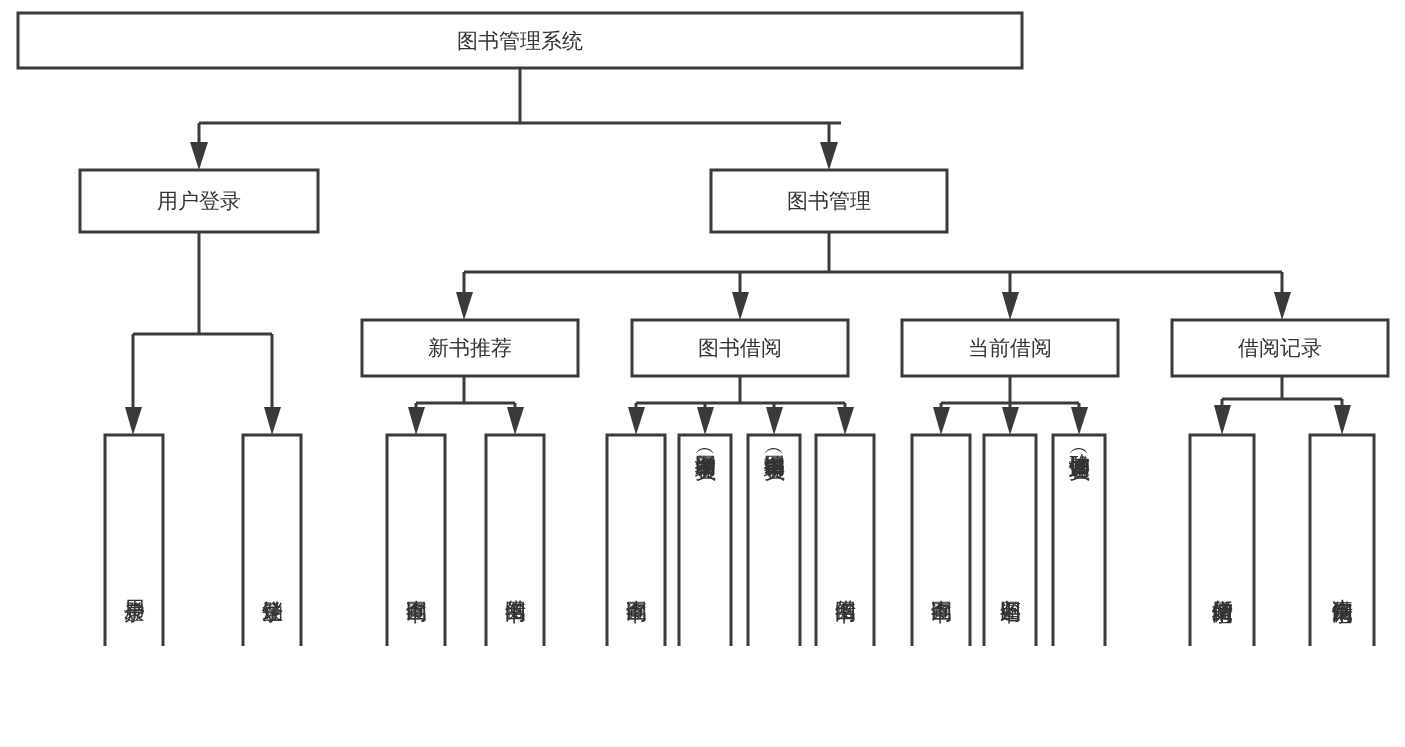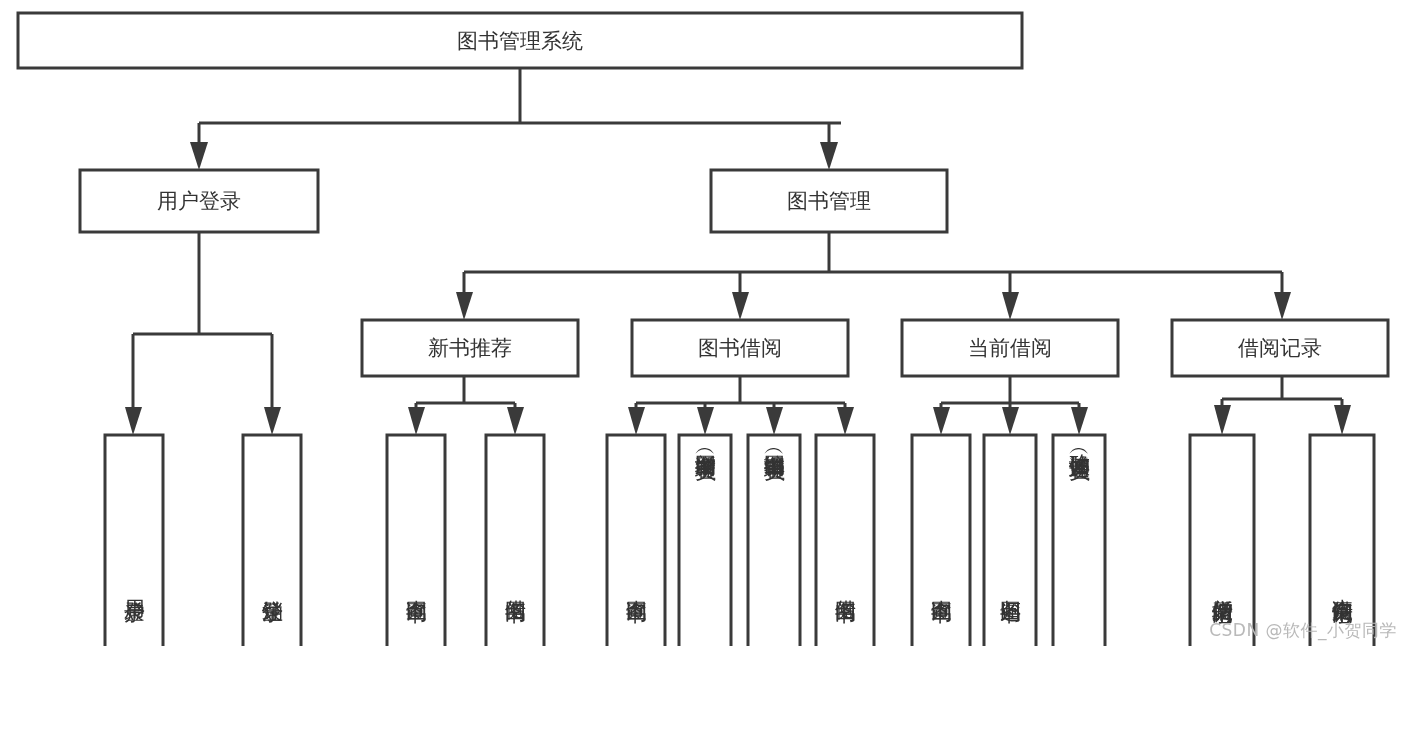--- a/index.html
+++ b/index.html
@@ -242,15 +242,14 @@
     <span class="vert-label">确认归还（管理员）</span>
   </div>
 
   <div class="vert-box" style="left:1190px; top:435px; width:64px; height:299px;">
     <span class="vert-label">新增借阅记录</span>
   </div>
   <div class="vert-box" style="left:1310px; top:435px; width:64px; height:299px;">
     <span class="vert-label">查询借阅记录</span>
   </div>
 
-  <div class="watermark">CSDN @软件_小贺同学</div>
 
 </div>
 
 </body></html>

